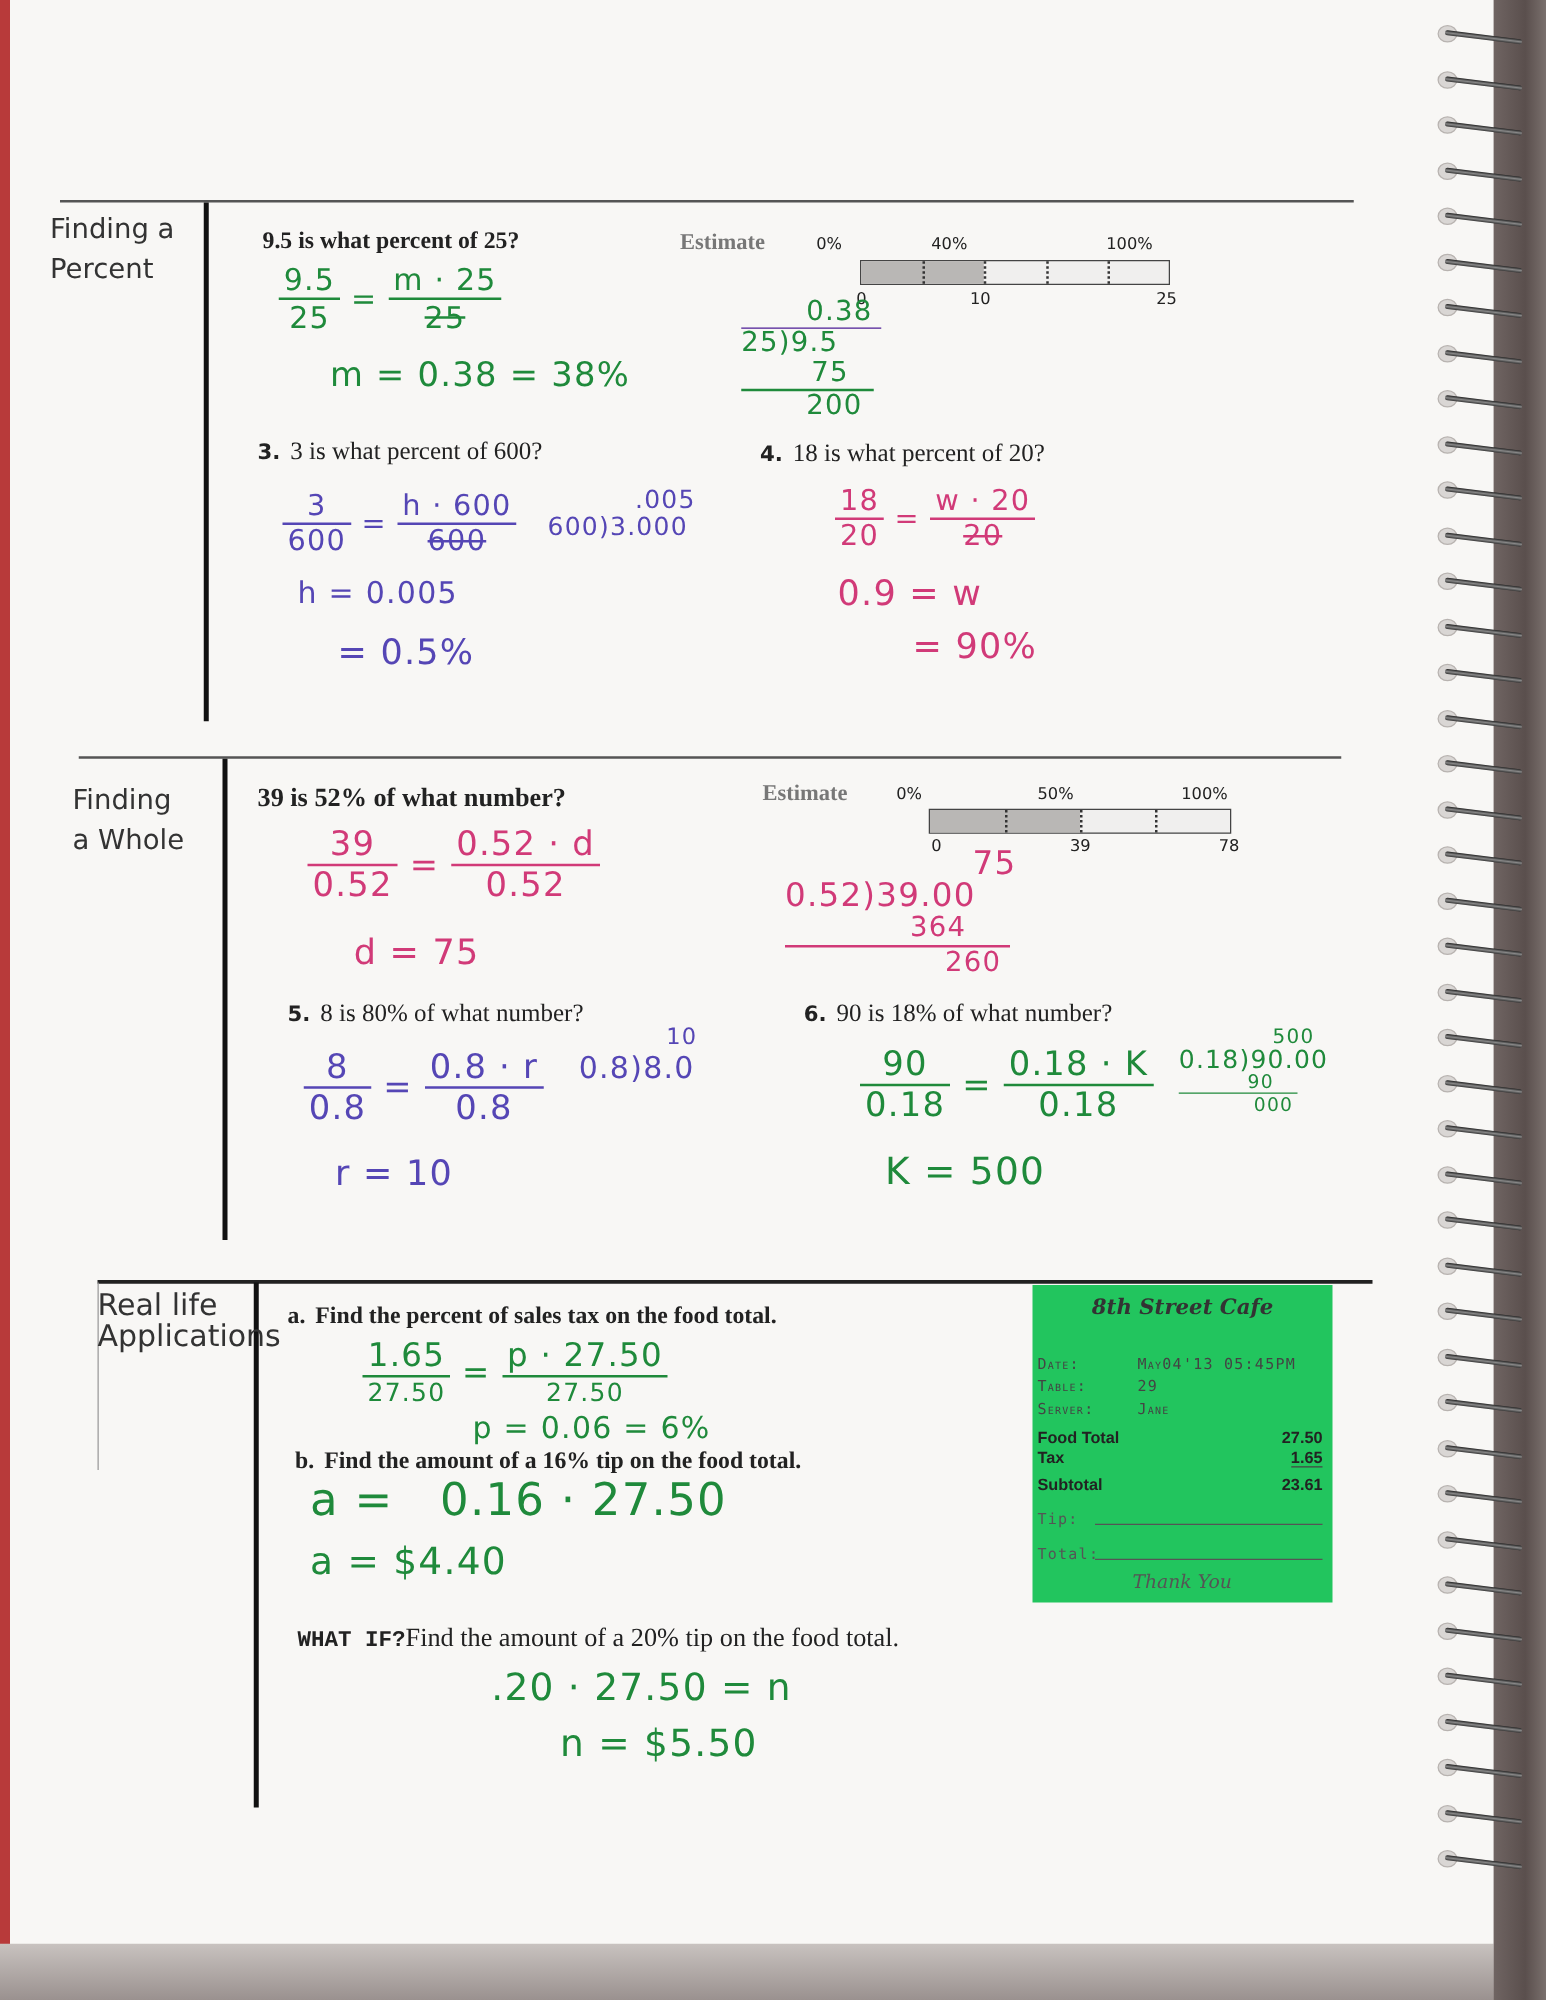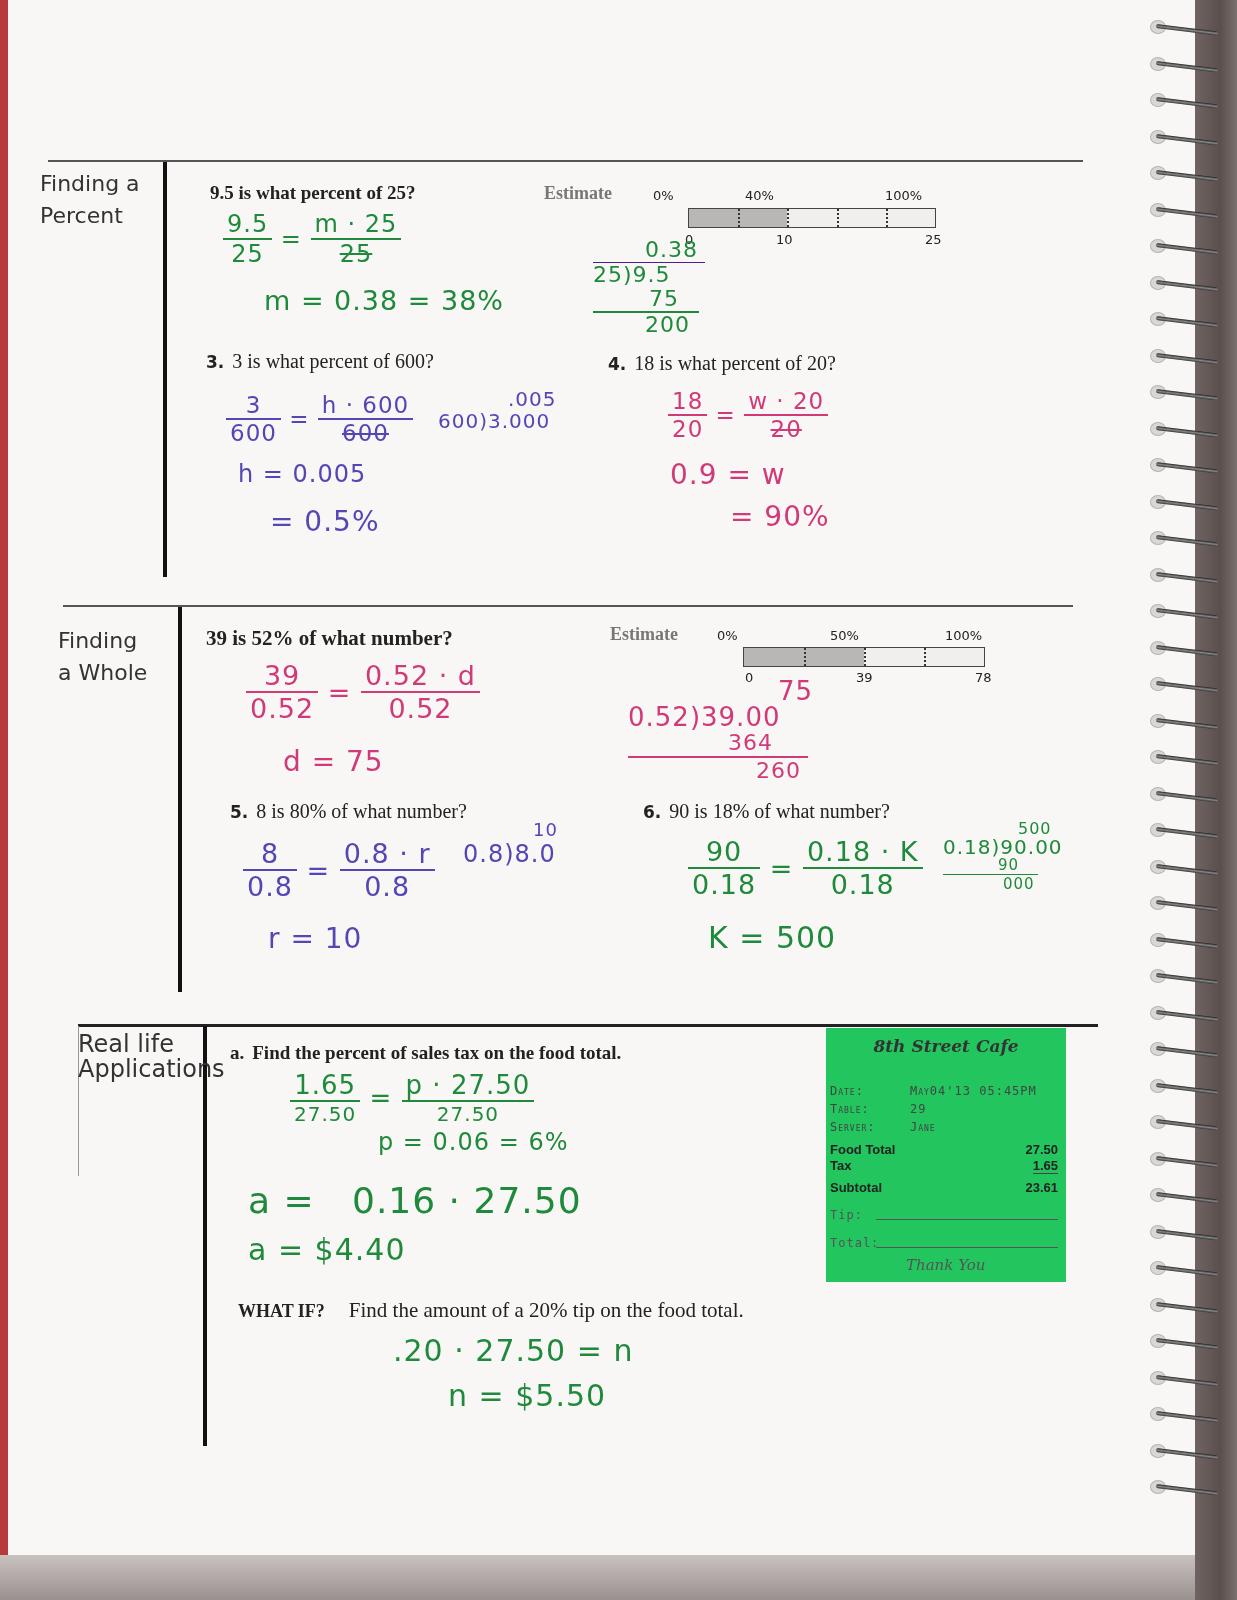--- a/index.html
+++ b/index.html
@@ -96,21 +96,21 @@
   .receipt .blank {
     position:absolute; left:4px; right:8px; font-family:"DejaVu Sans Mono", monospace;
     font-size:12px; color:#555; letter-spacing:1px;
   }
   .receipt .blank .rule { position:absolute; left:46px; right:0; bottom:2px; border-bottom:1px solid #555; }
   .receipt .thanks {
     position:absolute; left:80px; top:228px; font-family:"DejaVu Serif", serif;
     font-style:italic; font-size:15px; color:#555;
   }
   .whatif { position:absolute; font-family:"Liberation Serif", serif; font-size:21px; color:#222; }
-  .whatif b { font-family:Liberation Serif, serif; font-weight:bold; font-size:18px; margin-right:24px; }
+  .whatif b { font-family:Liberation Mono, monospace; font-weight:bold; font-size:18px; margin-right:0; }
 </style>
 </head>
 <body>
 
 <div class="page">
 
   <div class="hline" style="left:40px; top:160px; width:1035px;"></div>
   <div class="vline" style="left:155px; top:162px; height:415px;"></div>
   <div class="section-label" style="left:32px; top:168px;">
     <div>Finding a</div>
@@ -250,20 +250,23 @@
   <div class="q bold" style="left:222px; top:1042px;">
     <span style="margin-right:8px;">a.</span><span>Find the percent of sales tax on the food total.</span>
   </div>
   <div class="hw green" style="left:282px; top:1070px; font-size:26px;">
     <span class="frac"><span class="num">1.65</span><span class="den" style="font-size:20px;">27.50</span></span>
     <span style="vertical-align:middle;">=</span>
     <span class="frac"><span class="num">p · 27.50</span><span class="den" style="font-size:20px;">27.50</span></span>
   </div>
   <div class="hw green" style="left:370px; top:1128px; font-size:24px;">p = 0.06 = 6%</div>
 
+  <div class="q bold" style="left:228px; top:1158px;">
+    <span style="margin-right:8px;">b.</span><span>Find the amount of a 16% tip on the food total.</span>
+  </div>
   <div class="hw green" style="left:240px; top:1180px; font-size:36px; white-space:pre;">a =   0.16 · 27.50</div>
   <div class="hw green" style="left:240px; top:1232px; font-size:30px;">a = $4.40</div>
 
   <div class="receipt">
     <div class="title">8th Street Cafe</div>
     <div class="meta" style="top:56px;"><span>Date:</span><span class="v">May04'13 05:45PM</span></div>
     <div class="meta" style="top:74px;"><span>Table:</span><span class="v">29</span></div>
     <div class="meta" style="top:92px;"><span>Server:</span><span class="v">Jane</span></div>
     <div class="line" style="top:114px;"><span>Food Total</span><span class="amt">27.50</span></div>
     <div class="line" style="top:130px;"><span>Tax</span><span class="amt" style="border-bottom:1px solid #444;">1.65</span></div>

